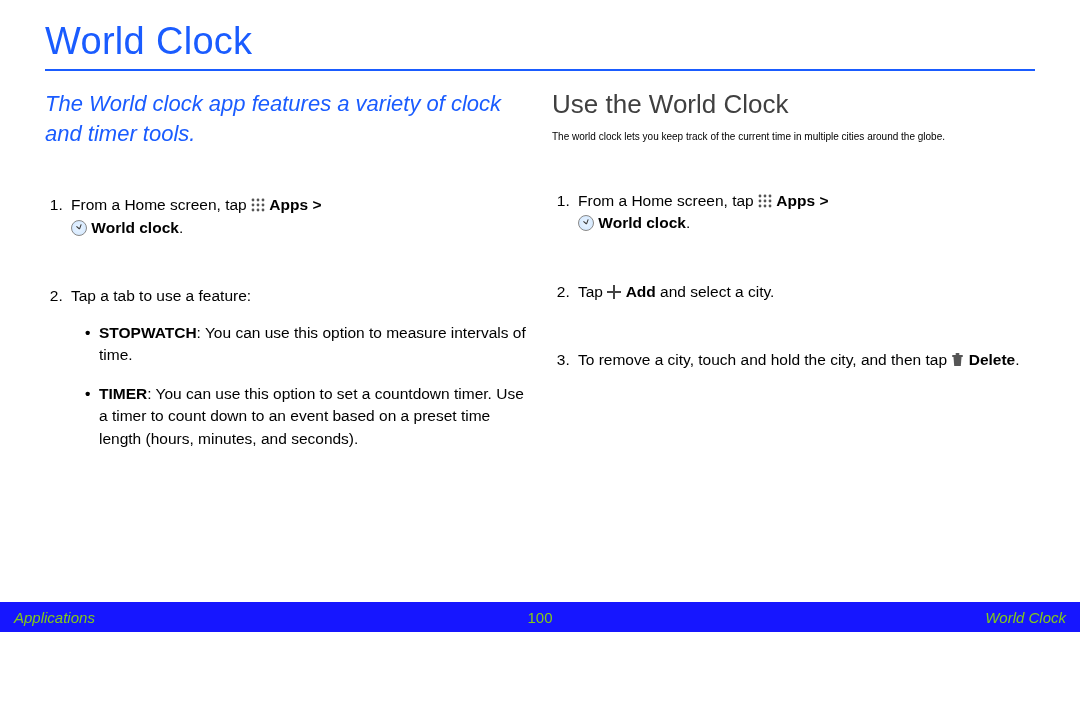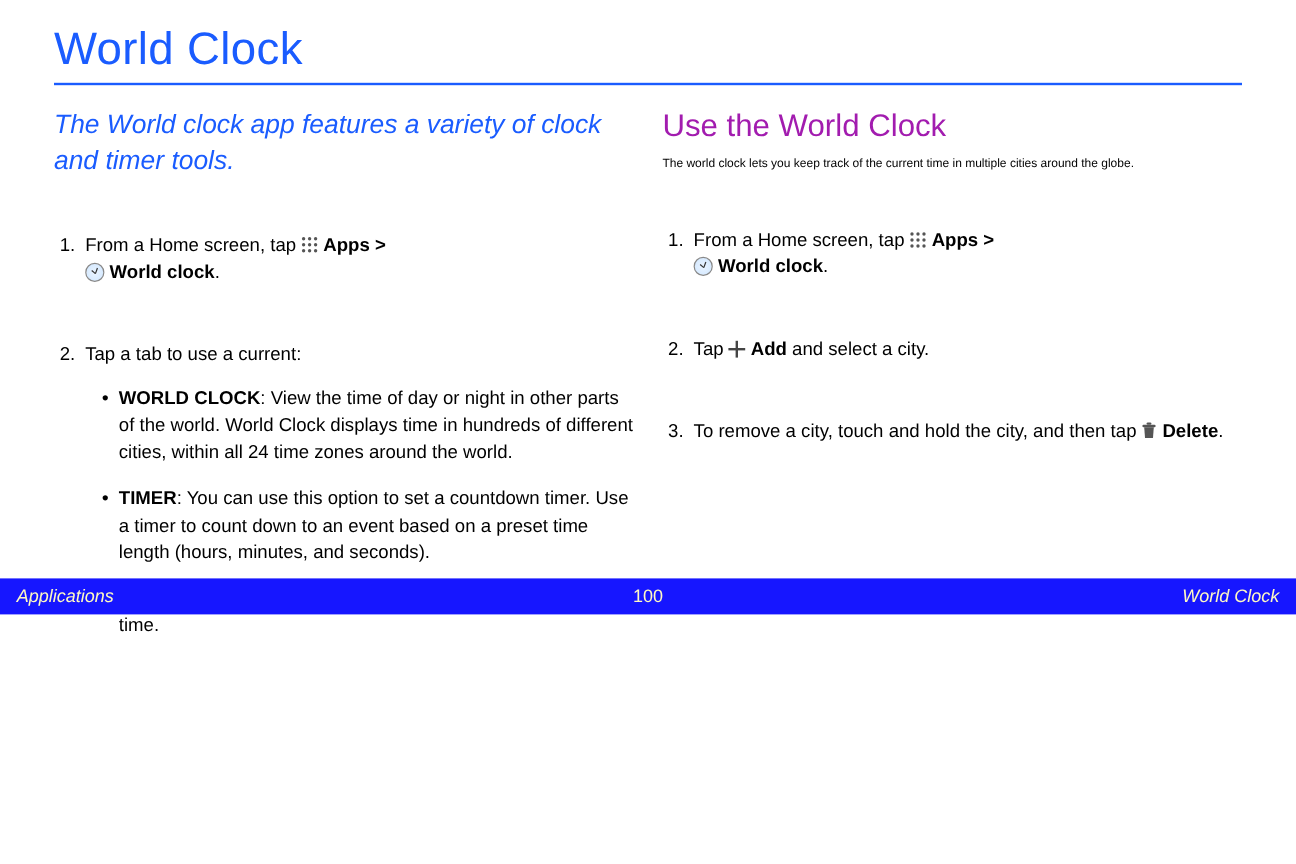--- a/index.html
+++ b/index.html
@@ -1,23 +1,23 @@
 <!DOCTYPE html>
 <html><head>
 <meta charset="utf-8">
 <style>
   * { box-sizing: border-box; margin: 0; padding: 0; }
   html, body { width: 1080px; height: 720px; font-family: Arial, Helvetica, sans-serif; background:#fff; color:#000; }
-  .page { width:1080px; height:512px; position:relative; padding: 20px 45px 0 45px; border-radius: 15px; }
+  .page { width:1080px; height:632px; position:relative; padding: 20px 45px 0 45px; border-radius: 15px; }
   .title { font-size: 38px; font-weight: 400; color: #1a5cff; margin-bottom: 6px; letter-spacing: 0.3px; }
   .hr { height:2px; background:#1a5cff; width:100%; margin-bottom:18px; }
   .cols { display:flex; gap:24px; }
   .col { flex:1; }
   .intro { font-size: 22px; font-style: italic; color:#1a5cff; line-height:1.35; margin-bottom:18px; font-weight:400;}
-  .subhead { font-size: 26px; color:#a21caf; font-weight:400; margin-bottom:10px; }
+  .subhead { font-size: 26px; color:#404040; font-weight:400; margin-bottom:10px; }
   .para { font-size:10px; line-height:1.4; margin-bottom:12px; }
   ol.steps { list-style: decimal; padding-left: 22px; font-size:15.5px; line-height:1.45; }
   ol.steps > li { margin-bottom: 14px; padding-left:4px;margin-top:46px;}
   ul.feats, ul.sub { list-style: none; padding-left: 14px; margin-top:14px; }
   ul.feats > li, ul.sub > li { position:relative; padding-left:14px; margin-bottom:16px; font-size:15.5px; line-height:1.45; }
   ul.feats > li::before, ul.sub > li::before { content:"•"; position:absolute; left:0; top:0; font-weight:bold; }
   ul.sub { margin-top:10px; }
   ul.sub > li { margin-bottom:12px; }
   .b { font-weight:bold; }
   .link { color:#1a5cff; text-decoration: underline; cursor:pointer;}
@@ -26,21 +26,21 @@
   .apps-icon svg { width:14px; height:14px; }
   .clock-icon { width:16px; height:16px; border:1px solid #888; border-radius:50%; position:relative; vertical-align:-3px; background: radial-gradient(circle at 50% 50%, #eaf4ff 0%, #cfe6ff 100%);}
   .clock-icon::after{ content:""; position:absolute; width:1px; height:5px; background:#333; left:7px; top:3px; transform-origin:bottom; transform:rotate(20deg);}
   .clock-icon::before{ content:""; position:absolute; width:1px; height:4px; background:#333; left:7px; top:4px; transform-origin:bottom; transform:rotate(-50deg);}
   .plus-icon { width:14px; height:14px; position:relative; vertical-align:-2px;}
   .plus-icon::before, .plus-icon::after { content:""; position:absolute; background:#444; }
   .plus-icon::before { left:6px; top:0; width:2px; height:14px;}
   .plus-icon::after { left:0; top:6px; width:14px; height:2px;}
   .trash-icon { width:13px; height:15px; position:relative; vertical-align:-2px;}
   .trash-icon svg { width:13px; height:15px; }
-  .fbar { position:absolute; left:0; bottom:0; width:1080px; height:30px; background:#1818ff; display:flex; align-items:center; justify-content:space-between; padding:12px 14px; font-style:italic; color:#fef9c3; font-size:15px;}
+  .fbar { position:absolute; left:0; bottom:0; width:1080px; height:30px; background:#1818ff; display:flex; align-items:center; justify-content:space-between; padding:12px 14px; font-style:italic; color:#84cc16; font-size:15px;}
   .fbar .c { position:absolute; left:50%; transform:translateX(-50%); font-style:normal;text-align:center; }
 </style>
 </head>
 <body>
 
 <div class="page">
   <div class="title">World Clock</div>
   <div class="hr"></div>
   <div class="cols">
 
@@ -60,30 +60,27 @@
                   <circle cx="2" cy="12" r="1.4"></circle>
                   <circle cx="7" cy="12" r="1.4"></circle>
                   <circle cx="12" cy="12" r="1.4"></circle>
                 </g>
               </svg></span>
           <span class="b">Apps &gt;</span><br>
           <span class="icon clock-icon"></span>
           <span class="b">World clock</span><span>.</span>
         </li>
         <li>
-          <span>Tap a tab to use a current:</span>
+          <span>Tap a tab to use a feature:</span>
           <ul class="feats">
             <li>
-              <span class="b">WORLD CLOCK</span><span>: View the time of day or night in other parts of the world. World Clock displays time in hundreds of different cities, within all 24 time zones around the world.</span>
+              <span class="b">STOPWATCH</span><span>: You can use this option to measure intervals of time.</span>
             </li>
             <li>
               <span class="b">TIMER</span><span>: You can use this option to set a countdown timer. Use a timer to count down to an event based on a preset time length (hours, minutes, and seconds).</span>
-            </li>
-            <li>
-              <span class="b">STOPWATCH</span><span>: You can use this option to measure intervals of time.</span>
             </li>
           </ul>
         </li>
       </ol>
     </div>
 
     <div class="col">
       <div class="subhead">Use the World Clock</div>
       <div class="para">The world clock lets you keep track of the current time in multiple cities around the globe.</div>
       <ol class="steps">

